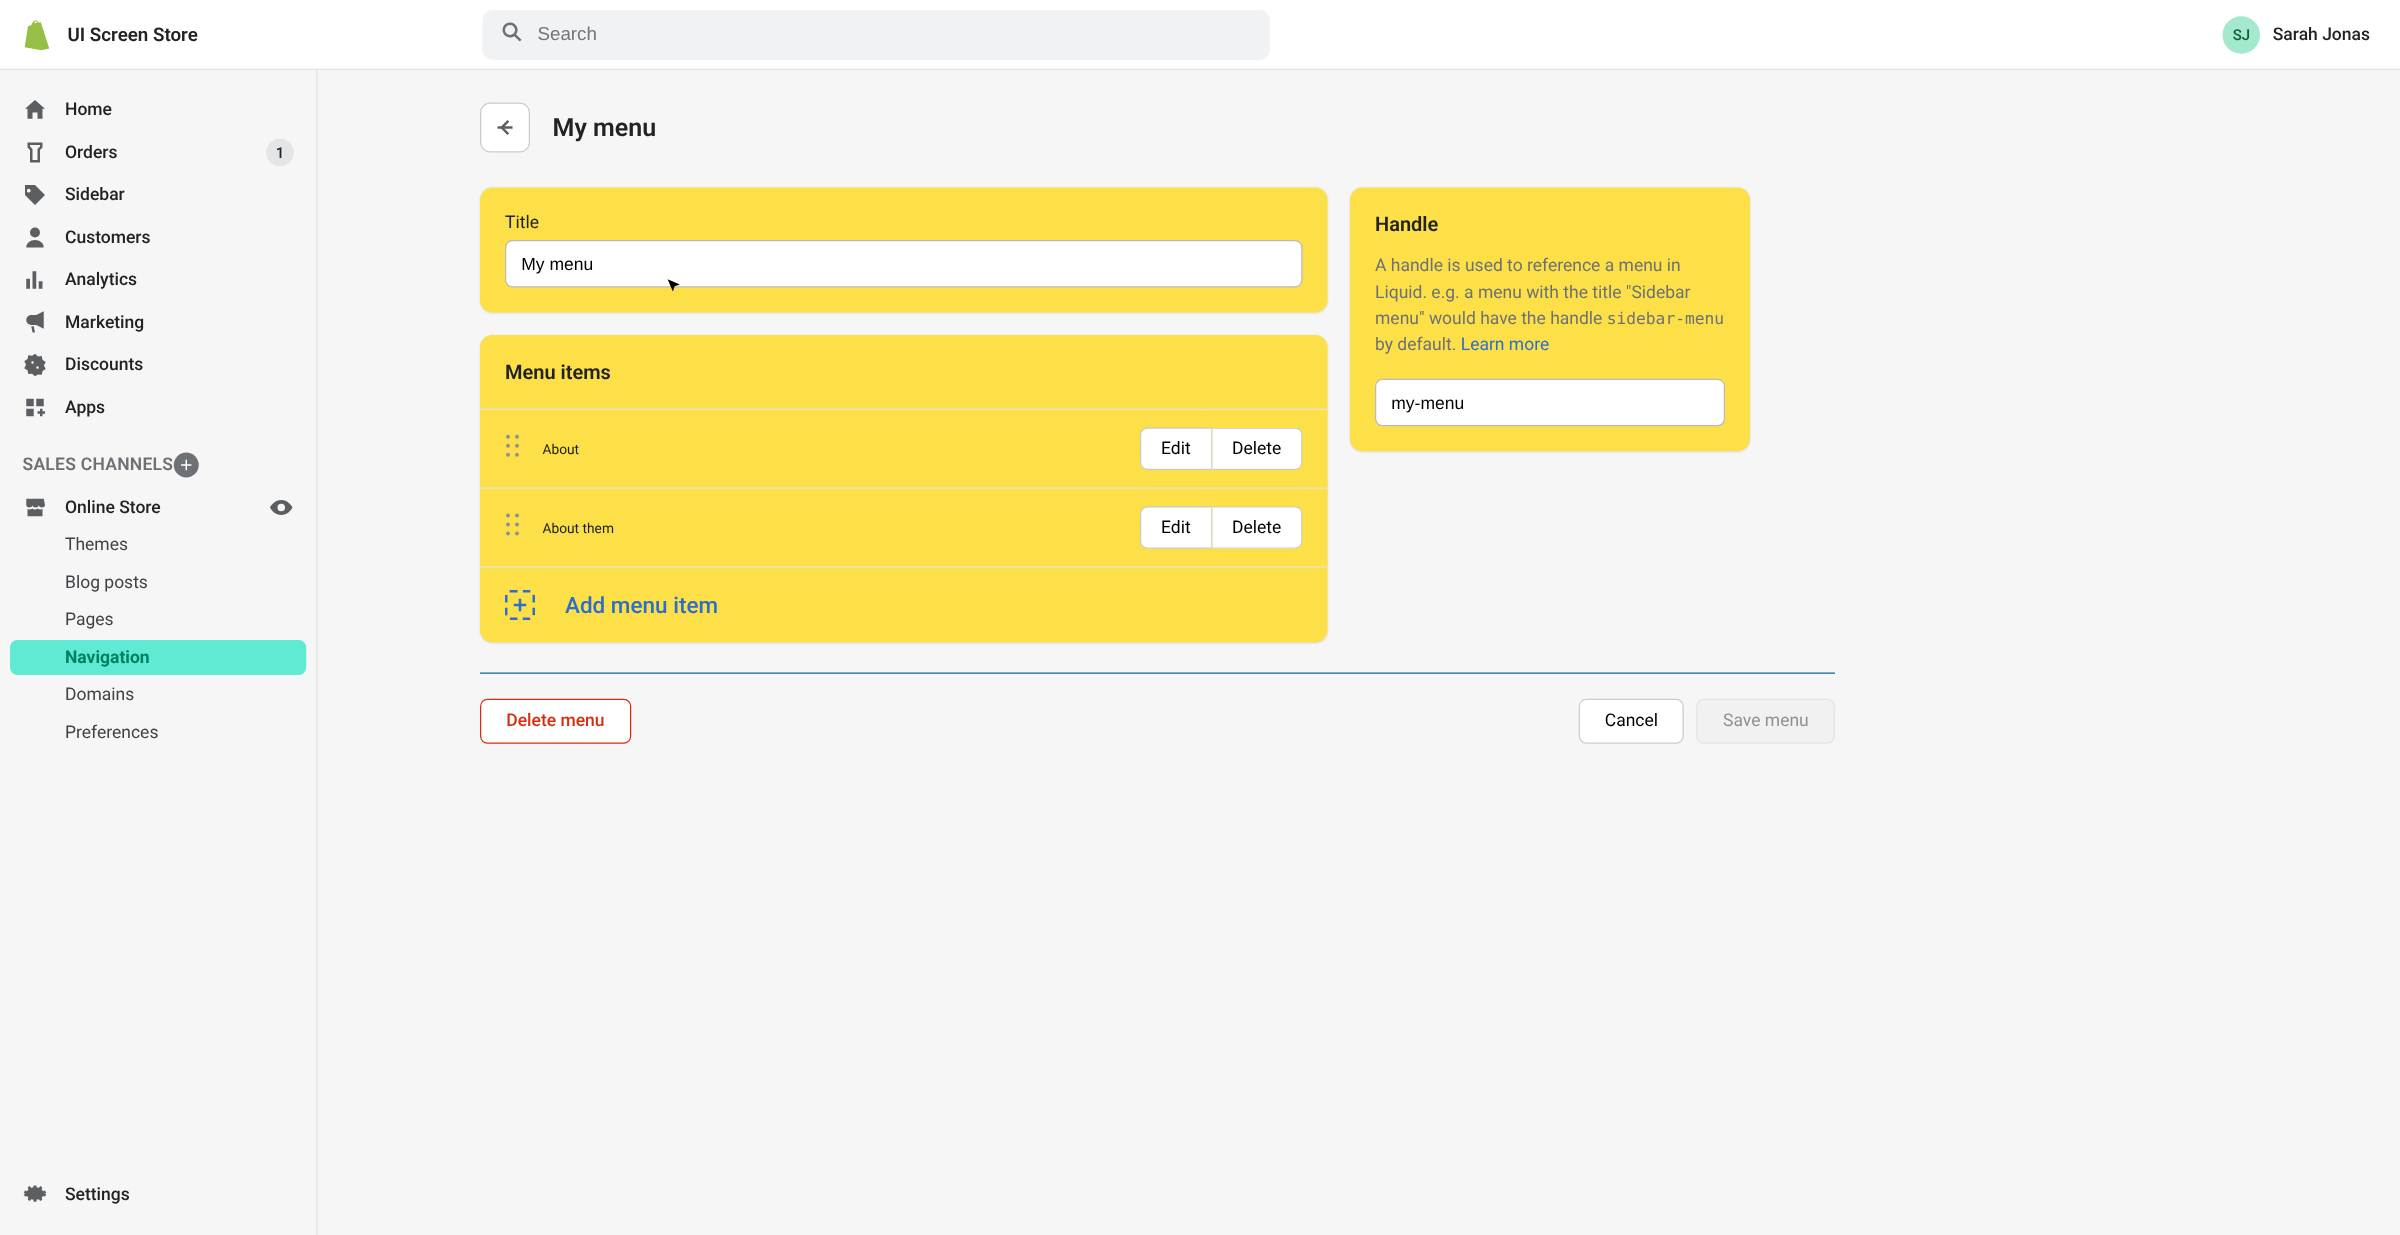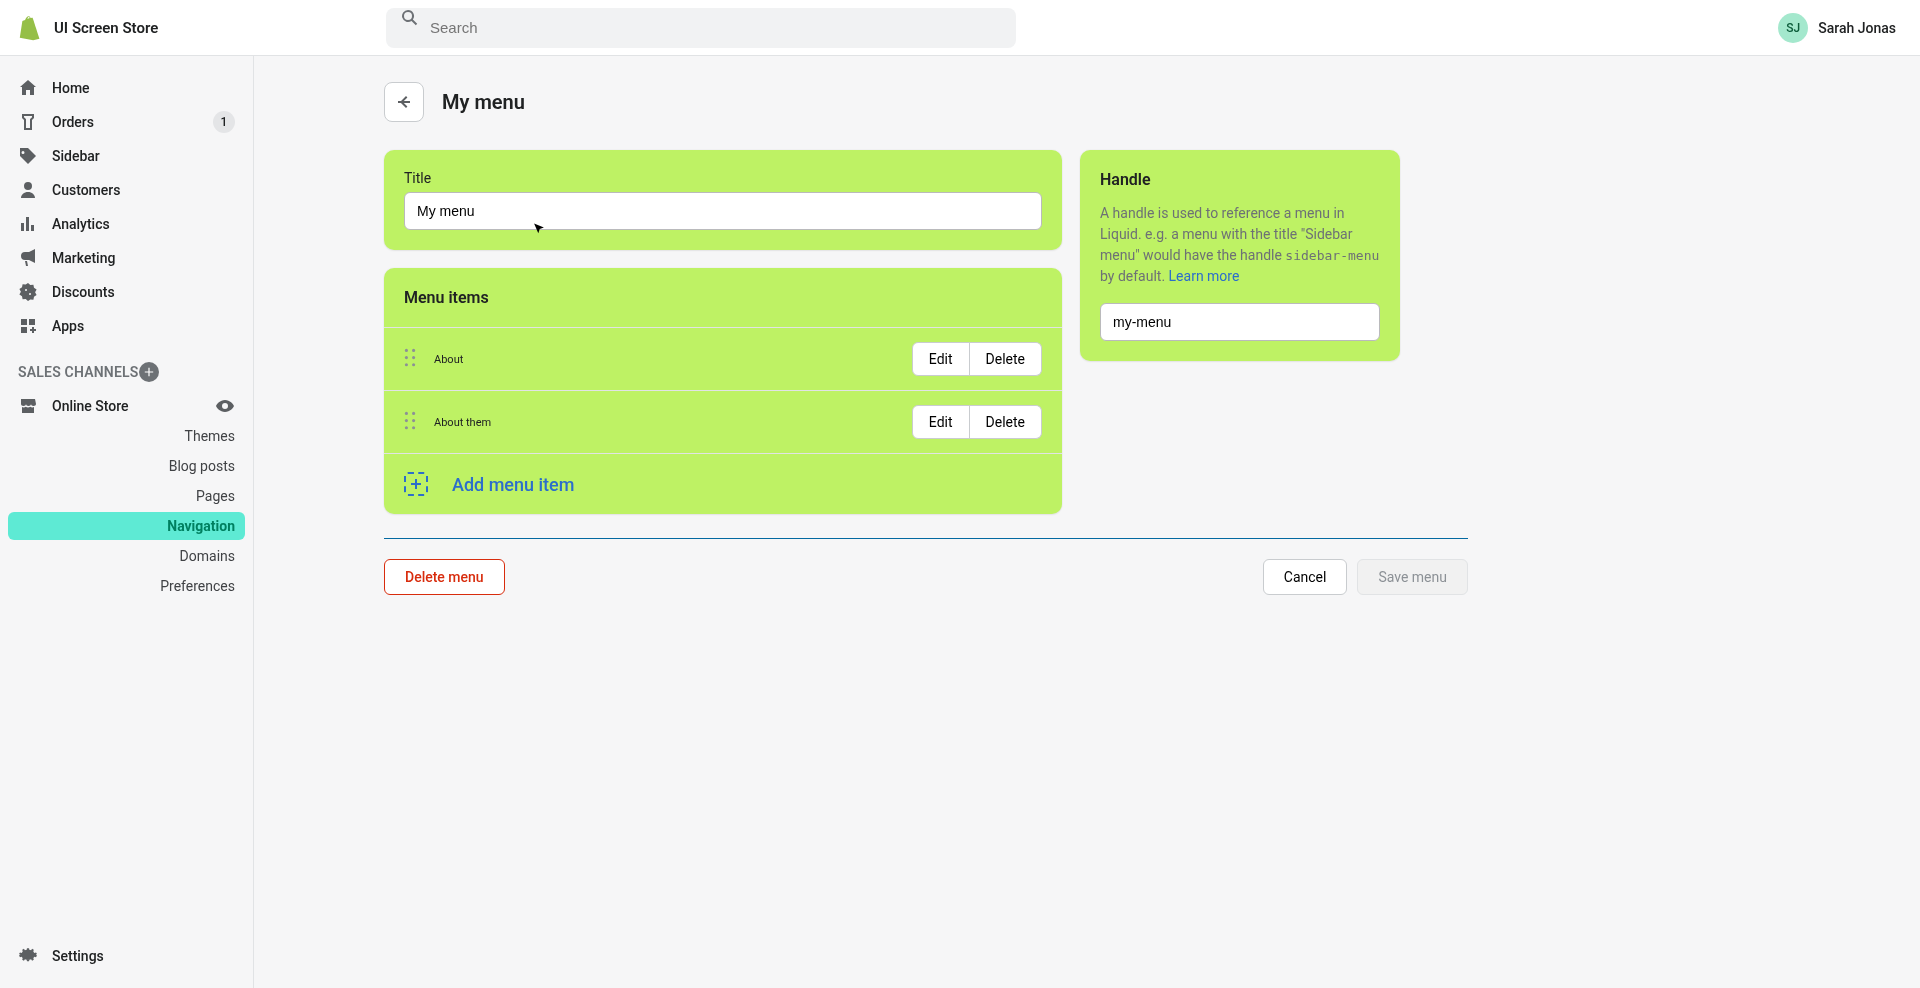--- a/index.html
+++ b/index.html
@@ -5,21 +5,21 @@
     * { margin: 0; padding: 0; box-sizing: border-box; }
     body { font-family: -apple-system, BlinkMacSystemFont, "Segoe UI", Roboto, sans-serif; font-size: 14px; color: #202223; background: #f6f6f7; width:1920px; height:988px; overflow:hidden; }
     
     
     .topbar { height: 56px; background: #fff; display: flex; align-items: center; padding: 0 16px; border-bottom: 1px solid #e1e3e5; position:relative; z-index:2;}
     .logo-wrap { display:flex; align-items:center; gap:12px; width: 370px;}
     .logo-icon { width: 26px; height: 26px; display:flex; align-items:center; justify-content:center;}
     .logo-icon svg { width:26px; height:26px; fill:#95bf47;}
     .store-name { font-weight:600; font-size:15px;}
     .search-wrap { width: 630px; }
-    .search-box { height:40px; background:#f1f2f3; border-radius:8px; display:flex; padding:0 14px; color:#6d7175; gap:10px;}
+    .search-box { height:40px; background:#f1f2f3; border-radius:8px; display:flex; align-items:center; padding:0 14px; color:#6d7175; gap:10px;}
     .search-box svg { width:20px; height:20px; fill:#6d7175;}
     .search-box input { background:transparent; border:none; outline:none; font-size:15px; flex:1; color:#202223;}
     .topbar-right { margin-left:auto; display:flex; align-items:center; gap:10px; padding-right:8px;}
     .avatar { width:30px; height:30px; border-radius:50%; background:#a4e8cd; display:flex; align-items:center; justify-content:center; font-size:12px; font-weight:500; color:#0d5d3b;}
     .user-name { font-size:14px; font-weight:500;}
     
     
     .layout { display:flex; height:calc(988px - 56px);}
     .sidebar-border{border-right:1px solid #e1e3e5;}
     
@@ -30,40 +30,40 @@
     .nav-item .icon { width:20px; height:20px; display:flex; align-items:center; justify-content:center;}
     .nav-item .icon svg { width:20px; height:20px; fill:#5c5f62;}
     .badge { position:absolute; right:10px; background:#e4e5e7; min-width:22px; height:22px; border-radius:11px; display:flex; align-items:center; justify-content:center; font-size:12px; font-weight:500;}
     
     .section-header { display:flex; align-items:center; padding:20px 10px 8px 10px; font-size:14px; font-weight:600; color:#6d7175; letter-spacing:0.2px;}
     .section-header .add { width:20px; height:20px; border-radius:50%; background:#6d7175; color:#fff; display:flex; align-items:center; justify-content:center; font-size:14px; cursor:pointer;}
     .eye-btn { width:20px; height:20px; position:absolute; right:10px; display:flex; align-items:center; justify-content:center;}
     .eye-btn svg{width:20px;height:20px;fill:#5c5f62;}
     
     .subnav { list-style:none; display:flex; flex-direction:column; gap:2px;}
-    .subnav .nav-item { padding-left:44px; font-weight:400; color:#404245;justify-content:flex-end;}
+    .subnav .nav-item { padding-left:44px; font-weight:400; color:#404245;}
     .subnav .nav-item.active { background:#5eead4; color:#008060; font-weight:700;}
     
     .sidebar-bottom { position:absolute; bottom:16px; left:8px; right:8px;}
     
     
     .main { flex:1; background:#f6f6f7; padding:26px 0 0 0;}
     @media (min-width:0){ .content-wrap{padding:0;} }
     
     .page-row{ width:1400px; margin-left:130px;}
     .page-header { display:flex; align-items:center; gap:18px; margin-bottom:28px;}
     .back-btn { width:40px; height:40px; border:1px solid #c9cccf; border-radius:8px; background:#fff; display:flex; align-items:center; justify-content:center; cursor:pointer;}
     .back-btn svg{width:20px;height:20px;fill:#5c5f62;}
     .page-title { font-size:20px; font-weight:600;}
     
     .cols { display:flex; gap:18px;}
     .col-left{ width:678px; display:flex; flex-direction:column; gap:18px;}
     .col-right{ width:320px;}
     
-    .card { background:#bef264; border-radius:10px; box-shadow:0 1px 2px rgba(0,0,0,0.06), 0 0 0 1px rgba(0,0,0,0.02);}
+    .card { background:#fde047; border-radius:10px; box-shadow:0 1px 2px rgba(0,0,0,0.06), 0 0 0 1px rgba(0,0,0,0.02);}
     .card-pad{ padding:20px;}
     
     .field-label{ font-size:14px; margin-bottom:6px; display:block;}
     .text-input{ width:100%; height:38px; border:1px solid #bababc; border-radius:6px; padding:0 12px; font-size:14px;}
     
     .card-title{ font-size:16px; font-weight:600;}
     
     .menu-list{}
     .menu-row{ display:flex; align-items:center; padding:14px 20px; border-top:1px solid #e1e3e5; gap:14px;}
     .drag-handle{ color:#8c9196; font-size:14px; cursor:grab; width:16px;}

